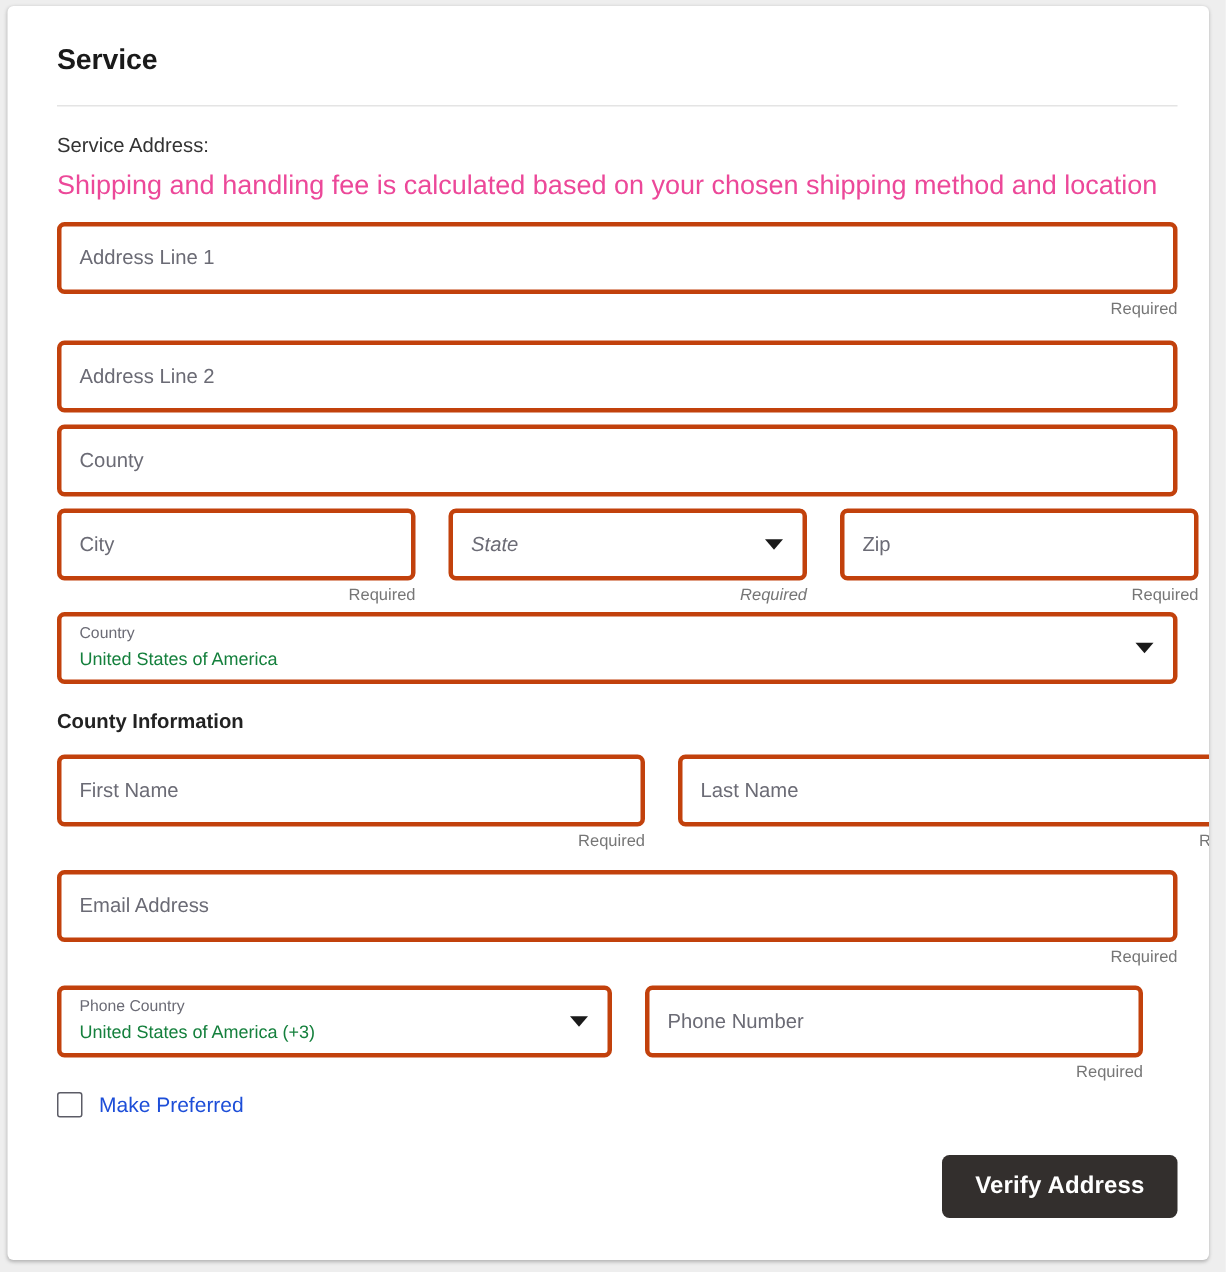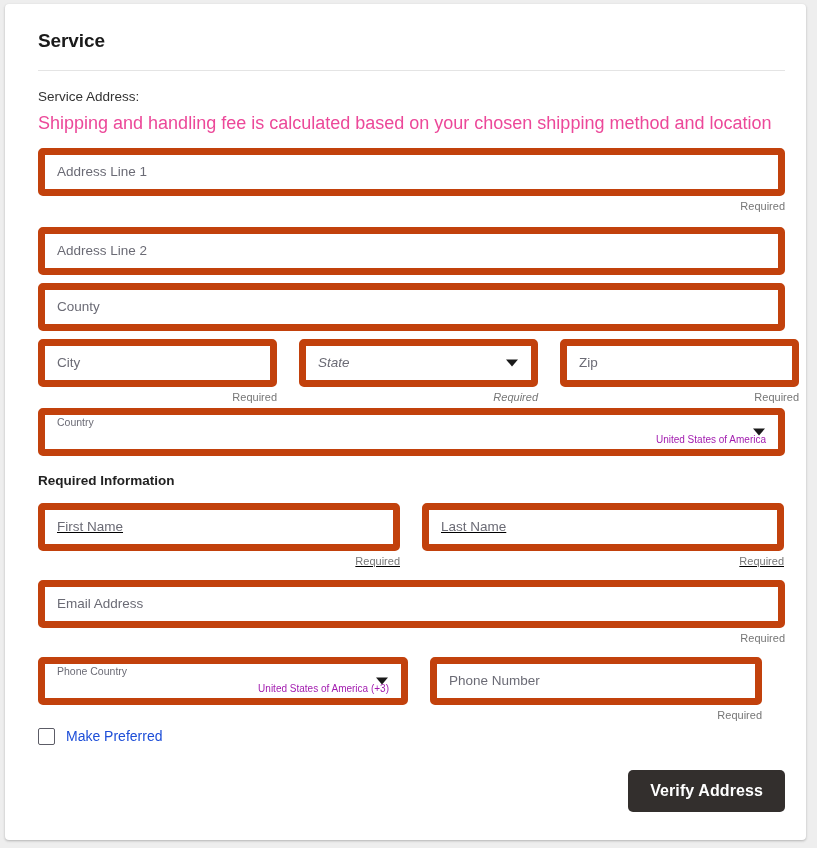--- a/index.html
+++ b/index.html
@@ -90,21 +90,21 @@
     position: relative;
     display: flex;
     flex-direction: column;
     flex: 1 1 auto;
     min-width: 0;
   }
 
   .input-box {
     position: relative;
     height: 48px;
-    border: 7px solid #c2410c;
+    border: 3px solid #c2410c;
     border-radius: 5px;
     background: #ffffff;
     box-sizing: border-box;
     display: flex;
     align-items: center;
     padding: 0 12px;
     cursor: text;
   }
 
   .input-box.select { cursor: pointer; }
@@ -125,24 +125,23 @@
   }
 
   .float-label {
     font-size: 10.5px;
     color: #6b6b75;
     line-height: 13px;
     margin-bottom: 1px;
   }
 
   .float-value {
-    font-size: 10px;
-    color: #a21caf;
+    font-size: 12px;
+    color: #15803d;
     line-height: 19px;
-    text-align: right;
   }
 
   .caret {
     position: absolute;
     right: 13px;
     top: 50%;
     transform: translateY(-50%);
     width: 0;
     height: 0;
     border-left: 6px solid transparent;
@@ -159,21 +158,21 @@
     height: 15px;
   }
 
   .required.empty { visibility: hidden; }
 
   
   .col-city  { flex: 0 0 239px; }
   .col-state { flex: 0 0 239px; font-style: italic; }
   .col-zip   { flex: 0 0 239px; }
 
-  .col-half  { flex: 0 0 auto; width: 362px; text-decoration: underline; }
+  .col-half  { flex: 0 0 auto; width: 392px; }
 
   .col-phone-country { flex: 0 0 auto; width: 370px; }
   .col-phone-number  { flex: 0 0 auto; width: 332px; justify-content: space-between; }
 
   
   .checkbox-row {
     display: flex;
     align-items: center;
     gap: 11px;
     margin-top: 18px;
@@ -290,21 +289,21 @@
           <div class="input-box select">
             <span class="float-wrap">
               <span class="float-label">Country</span>
               <span class="float-value">United States of America</span>
             </span>
             <span class="caret"></span>
           </div>
         </div>
       </div>
 
-      <div class="sub-heading">Required Information</div>
+      <div class="sub-heading">County Information</div>
 
       <div class="row" style="margin-top:13px">
         <div class="field col-half">
           <div class="input-box">
             <span class="placeholder">First Name</span>
           </div>
           <div class="required">Required</div>
         </div>
 
         <div class="field col-half">

